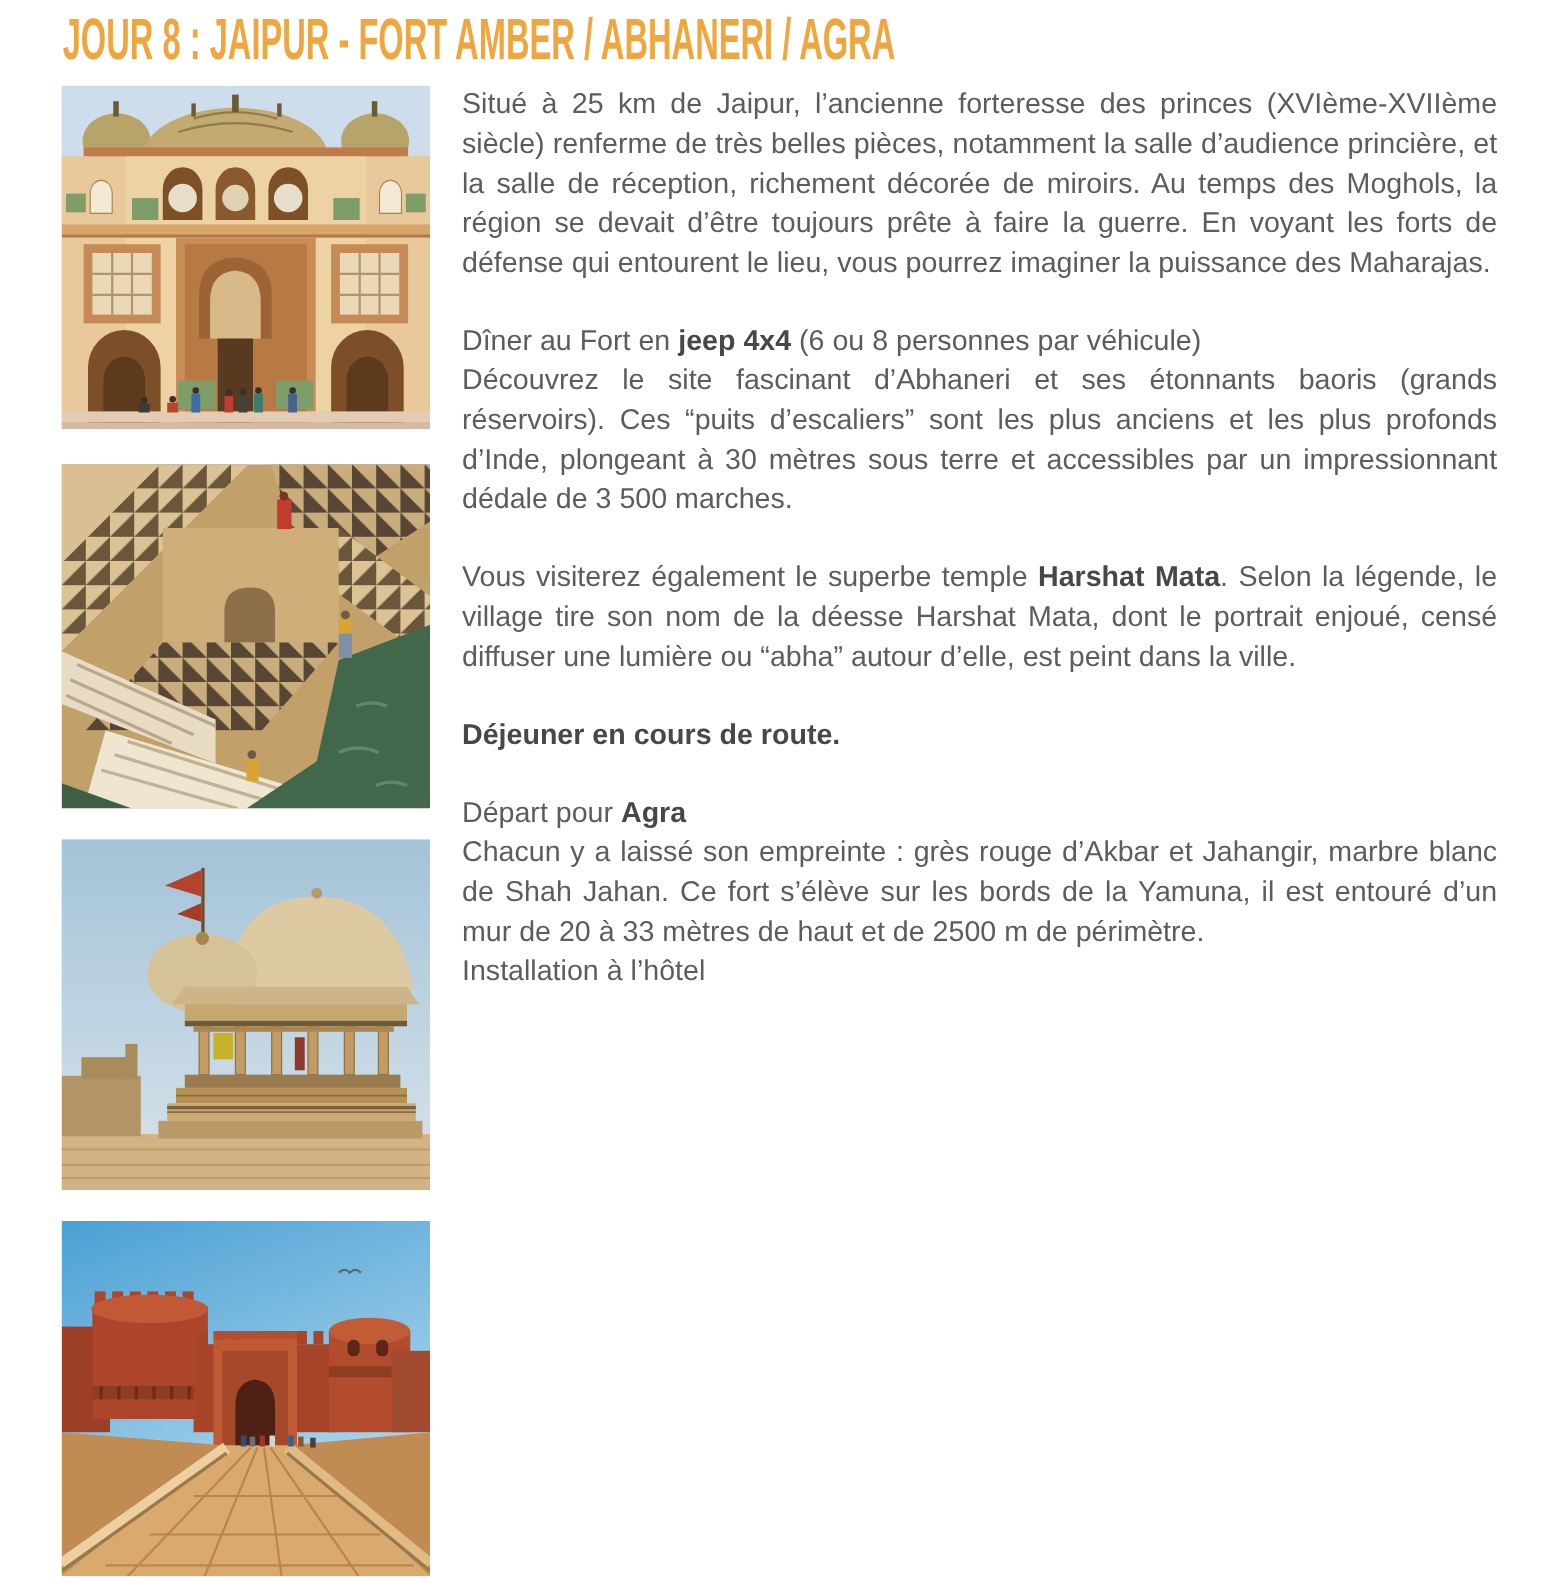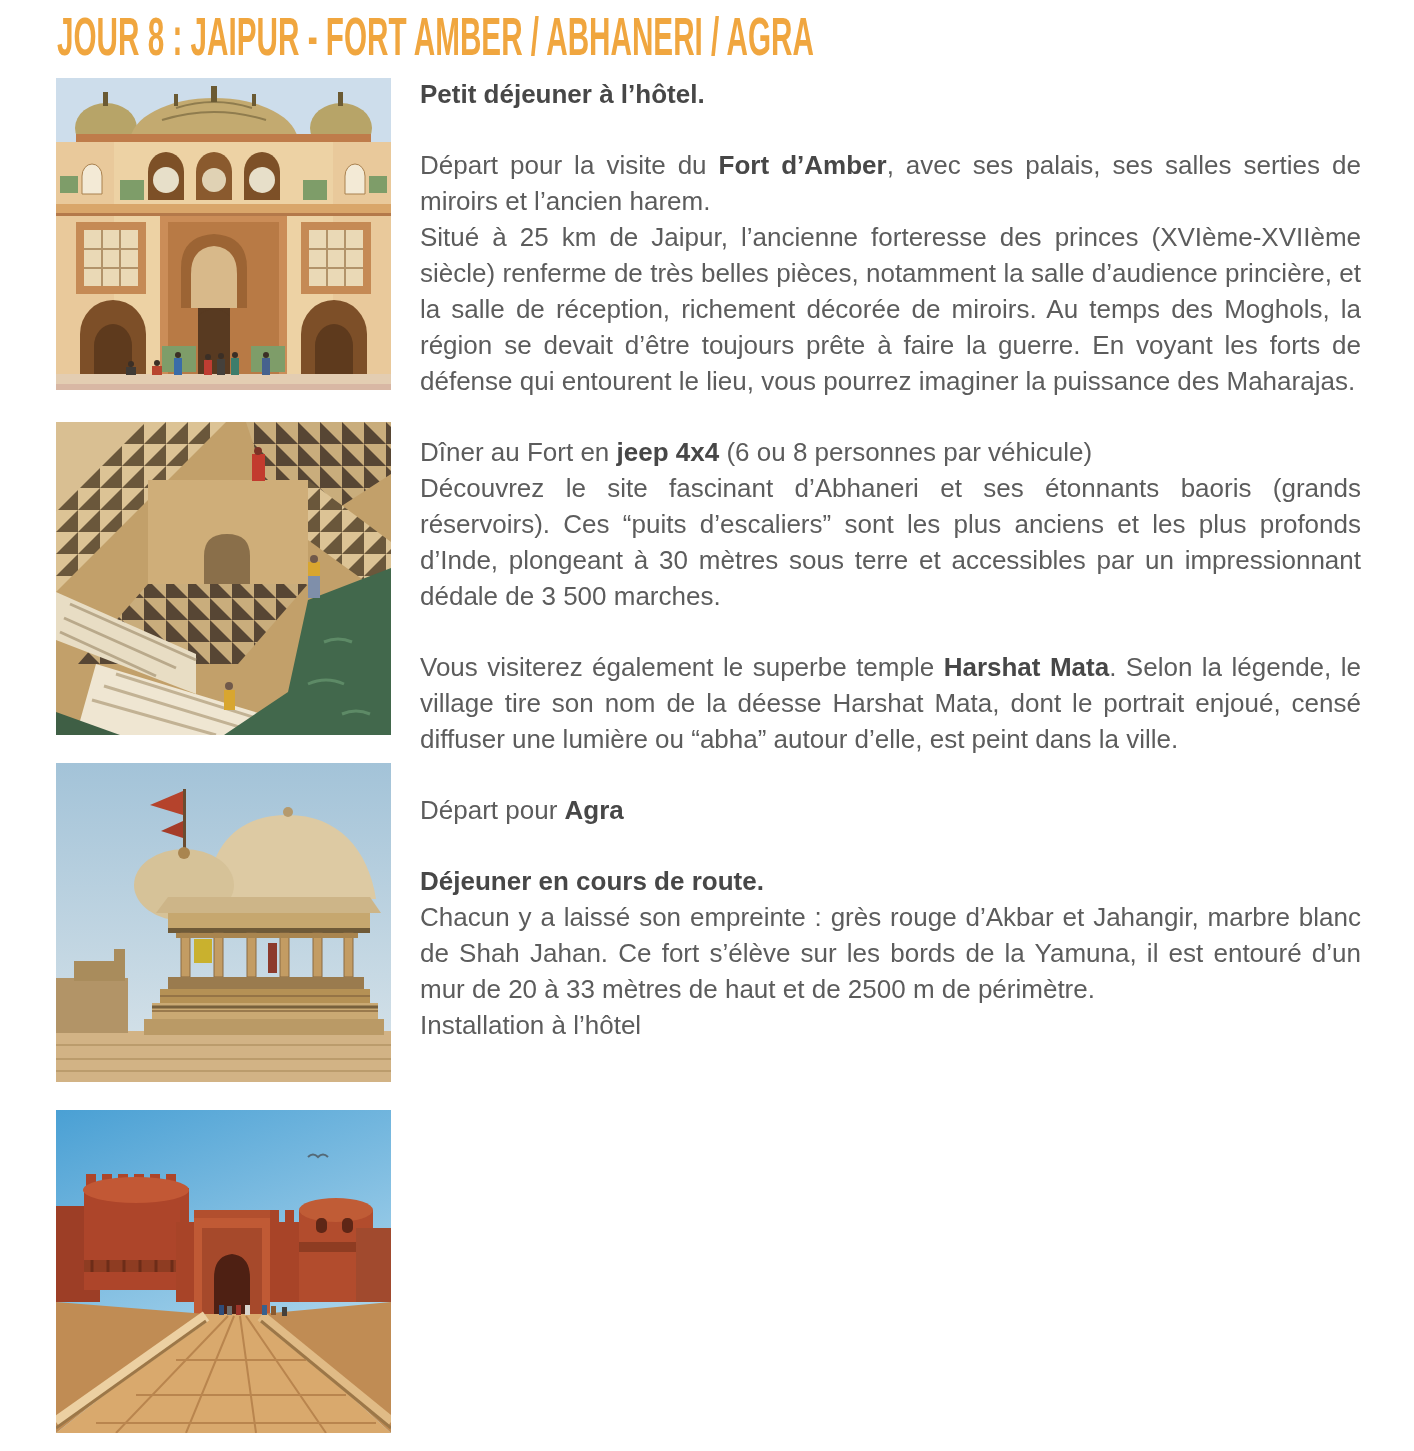--- a/index.html
+++ b/index.html
@@ -286,25 +286,23 @@
         <rect x="180" y="195" width="5" height="10" fill="#9c3429"></rect>
         <rect x="189" y="195" width="5" height="10" fill="#d8d4cc"></rect>
         <rect x="206" y="195" width="5" height="10" fill="#37618e"></rect>
         <rect x="215" y="196" width="5" height="9" fill="#8a5a2e"></rect>
         <rect x="226" y="197" width="5" height="9" fill="#44403b"></rect>
       </g>
     </svg>
   </div>
 
   <div class="text-col">
-      <p class="para"><span class="b">Petit déjeuner à l’hôtel.</span></p>
-      <p class="para gap"><span class="r">Départ pour la visite du </span><span class="b">Fort d’Amber</span><span class="r">, avec ses palais, ses salles serties de miroirs et l’ancien harem.</span></p>
       <p class="para"><span class="r">Situé à 25 km de Jaipur, l’ancienne forteresse des princes (XVIème-XVIIème siècle) renferme de très belles pièces, notamment la salle d’audience princière, et la salle de réception, richement décorée de miroirs. Au temps des Moghols, la région se devait d’être toujours prête à faire la guerre. En voyant les forts de défense qui entourent le lieu, vous pourrez imaginer la puissance des Maharajas.</span></p>
       <p class="para gap"><span class="r">Dîner au Fort en </span><span class="b">jeep 4x4</span><span class="r"> (6 ou 8 personnes par véhicule)</span></p>
       <p class="para"><span class="r">Découvrez le site fascinant d’Abhaneri et ses étonnants baoris (grands réservoirs). Ces “puits d’escaliers” sont les plus anciens et les plus profonds d’Inde, plongeant à 30 mètres sous terre et accessibles par un impressionnant dédale de 3&nbsp;500 marches.</span></p>
       <p class="para gap"><span class="r">Vous visiterez également le superbe temple </span><span class="b">Harshat Mata</span><span class="r">. Selon la légende, le village tire son nom de la déesse Harshat Mata, dont le portrait enjoué, censé diffuser une lumière ou “abha” autour d’elle, est peint dans la ville.</span></p>
+      <p class="para gap"><span class="b">Déjeuner en cours de route.</span></p>
       <p class="para gap"><span class="r">Départ pour </span><span class="b">Agra</span></p>
-      <p class="para gap"><span class="b">Déjeuner en cours de route.</span></p>
       <p class="para"><span class="r">Chacun y a laissé son empreinte&nbsp;: grès rouge d’Akbar et Jahangir, marbre blanc de Shah Jahan. Ce fort s’élève sur les bords de la Yamuna, il est entouré d’un mur de 20 à 33 mètres de haut et de 2500 m de périmètre.</span></p>
       <p class="para"><span class="r">Installation à l’hôtel</span></p>
     </div>
 
 </div>
 
 </body></html>

